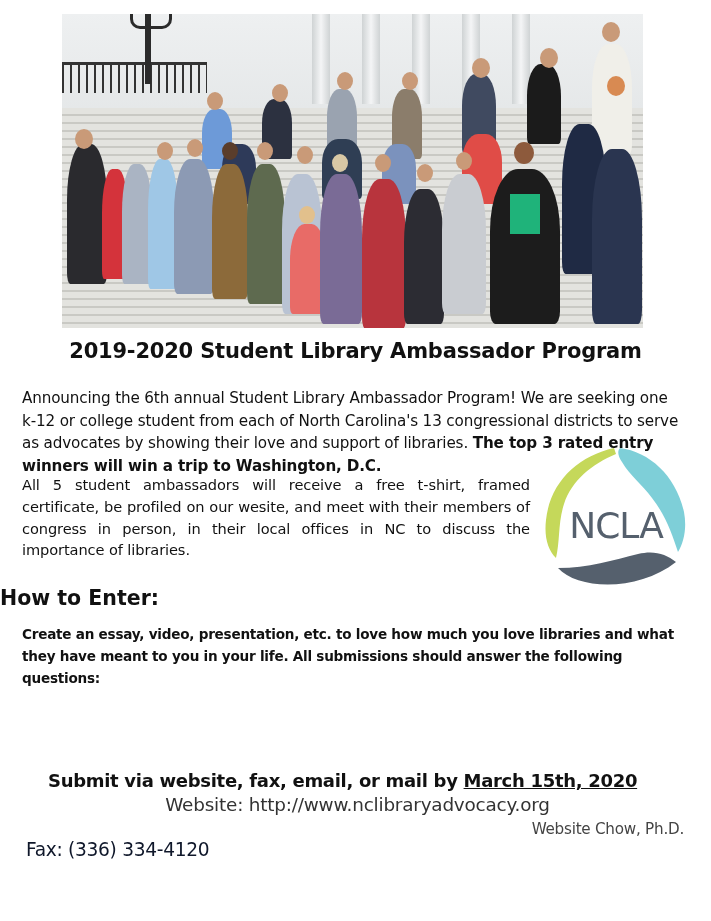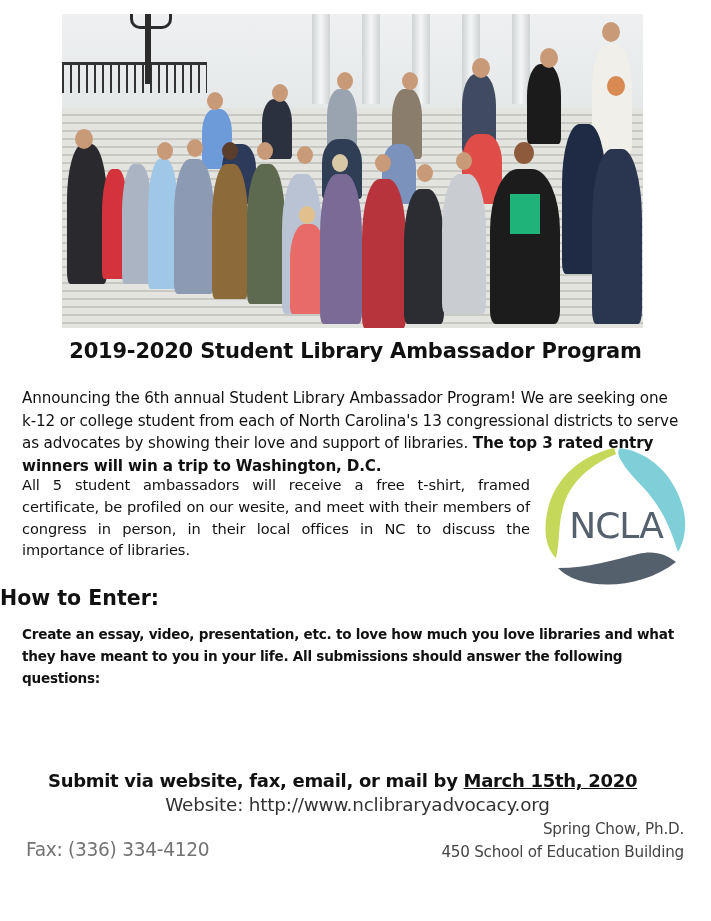--- a/index.html
+++ b/index.html
@@ -21,21 +21,21 @@
     .perks { position: absolute; left: 22px; top: 474px; width: 508px; font-size: 14.6px; line-height: 21.8px; text-align: justify; letter-spacing: -0.1px; }
     .logo { position: absolute; left: 538px; top: 442px; width: 150px; height: 150px; }
     .howto { position: absolute; left: 0; top: 586px; width: 711px; text-align: left; font-weight: bold; font-size: 20.5px; padding-left: 0; }
     .howto span { display: inline-block; margin-left: -0px; }
     .create { position: absolute; left: 22px; top: 624px; width: 680px; font-weight: bold; font-size: 13.6px; line-height: 21.8px; letter-spacing: -0.25px; }
     .questions { position: absolute; left: 22px; top: 689px; width: 680px; font-weight: bold; font-size: 15.8px; line-height: 24.5px; letter-spacing: -0.3px; }
     .questions div { white-space: nowrap; }
     .submit { position: absolute; left: 48px; top: 760px; width: 660px; font-weight: bold; font-size: 18px; letter-spacing: -0.3px; white-space: nowrap; margin-top: 10px; }
     .submit .deadline { text-decoration: underline; }
     .website { position: absolute; left: 0; top: 794px; width: 711px; text-align: center; font-size: 18.4px; color: #333; letter-spacing: -0.2px; padding-left: 2px; }
-    .fax { position: absolute; left: 26px; top: 836px; font-size: 18.6px; color: #737373; line-height: 28px; letter-spacing: -0.3px; text-align: right; }
+    .fax { position: absolute; left: 26px; top: 836px; font-size: 18.6px; color: #0f172a; line-height: 28px; letter-spacing: -0.3px; text-align: right; }
     .addr { position: absolute; right: 27px; top: 818px; text-align: right; font-size: 15.2px; color: #444; line-height: 22.6px; letter-spacing: -0.25px; }
   </style>
 </head>
 <body>
 
 <div class="photo">
   <div class="building"></div>
   <div class="col" style="left:250px;"></div>
   <div class="col" style="left:300px;"></div>
   <div class="col" style="left:350px;"></div>
@@ -125,15 +125,14 @@
 
 <div class="submit"><span>Submit via website, fax, email, or mail by </span><span class="deadline">March 15th, 2020</span></div>
 
 <div class="website">Website: http://www.nclibraryadvocacy.org</div>
 
 <div class="fax">
   <div>Fax: (336) 334-4120</div>
 </div>
 
 <div class="addr">
-  <div>Spring Chow, Ph.D.</div>
-  <div>450 School of Education Building</div>
+  <div>Website Chow, Ph.D.</div>
 </div>
 
 </body></html>

